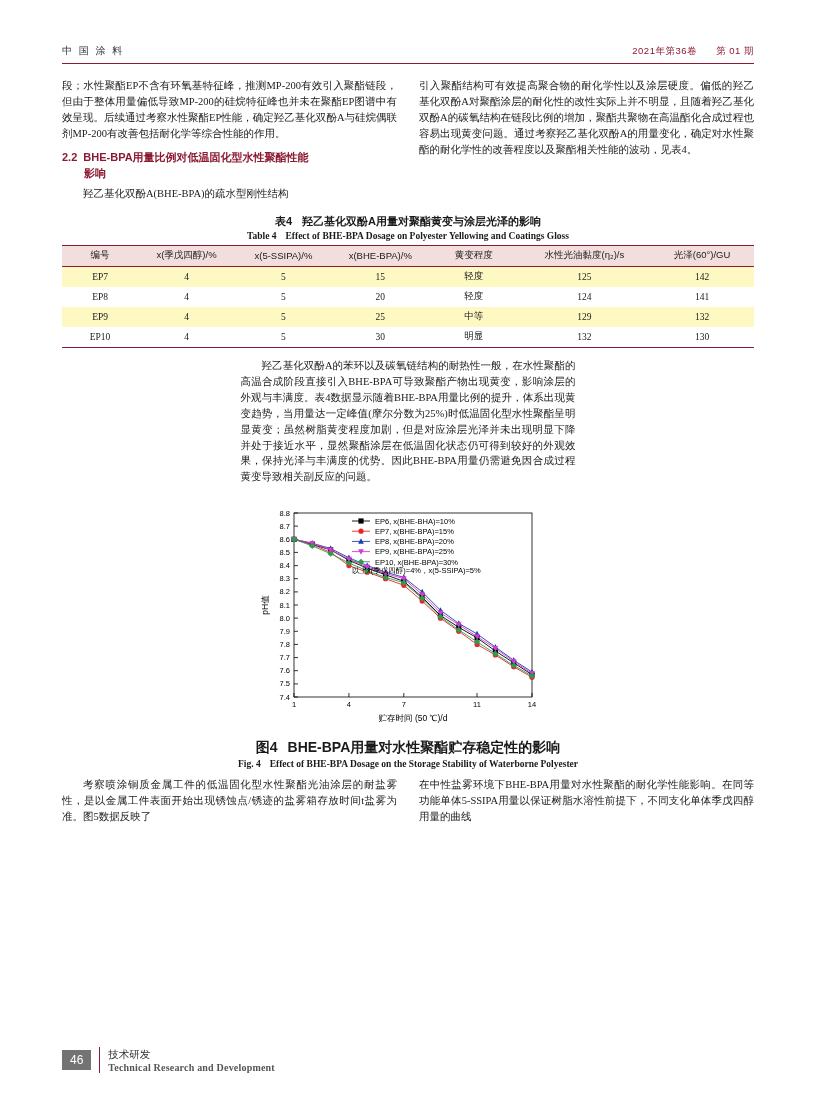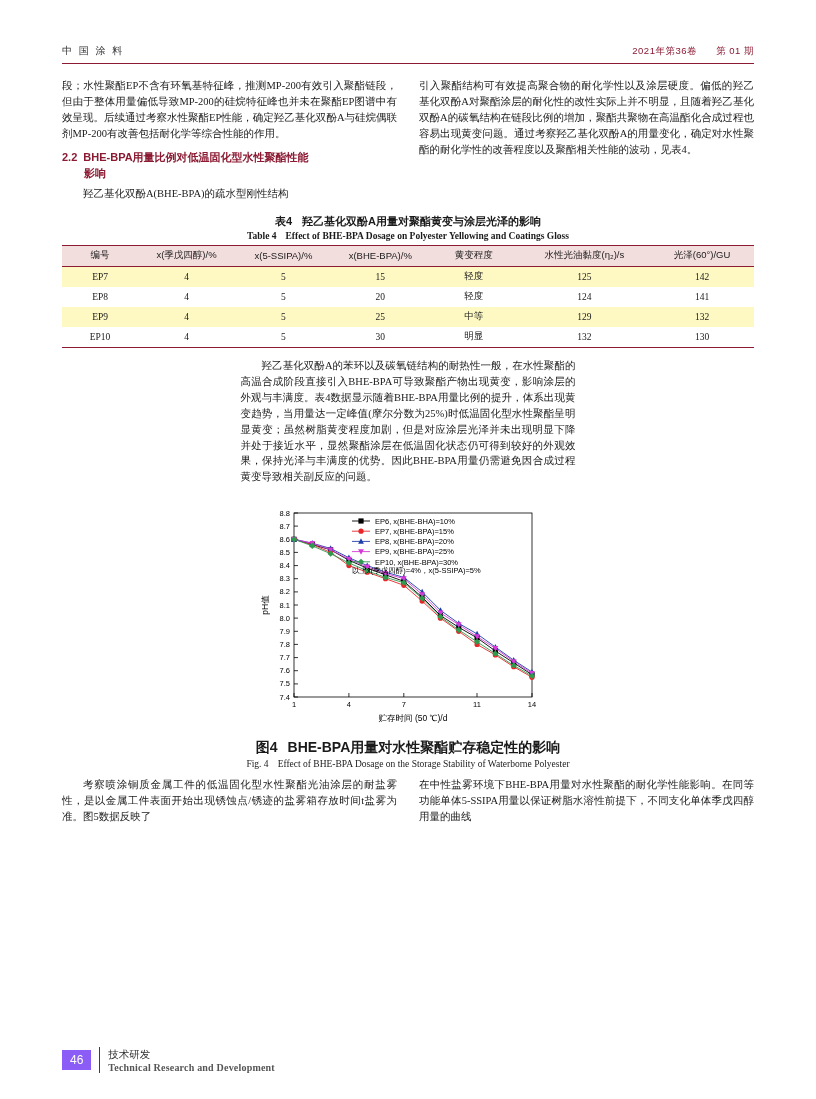--- a/index.html
+++ b/index.html
@@ -103,37 +103,37 @@
   .fig-title-cn {
     text-align: center;
     font-family: "Liberation Sans", sans-serif;
     font-weight: bold;
     font-size: 14px;
     margin-top: 6px;
   }
   .fig-title-cn .lbl { margin-right: 10px; }
   .fig-title-en {
     text-align: center;
-    font-weight: normal;
+    font-weight: bold;
     font-size: 9.5px;
     margin-top: 2px;
   }
   .fig-title-en .lbl { margin-right: 9px; }
 
   
   .footer {
     position: absolute;
     left: 62px;
     bottom: 26px;
     display: flex;
     align-items: center;
     gap: 8px;
   }
   .pagenum {
-    background: #8b5cf6;
+    background: #737373;
     color: #fff;
     font-family: "Liberation Sans", sans-serif;
     font-size: 12px;
     padding: 4px 8px;
     line-height: 1;
   }
   .foot-bar { width: 1px; height: 26px; background: #8b1a32; }
   .foot-txt-cn { font-family: "Liberation Sans", sans-serif; font-size: 10.5px; color: #333; }
   .foot-txt-en { font-size: 10px; color: #555; letter-spacing: 0.2px; font-weight: bold; }
   .foot-lines { display: flex; flex-direction: column; justify-content: center; }

